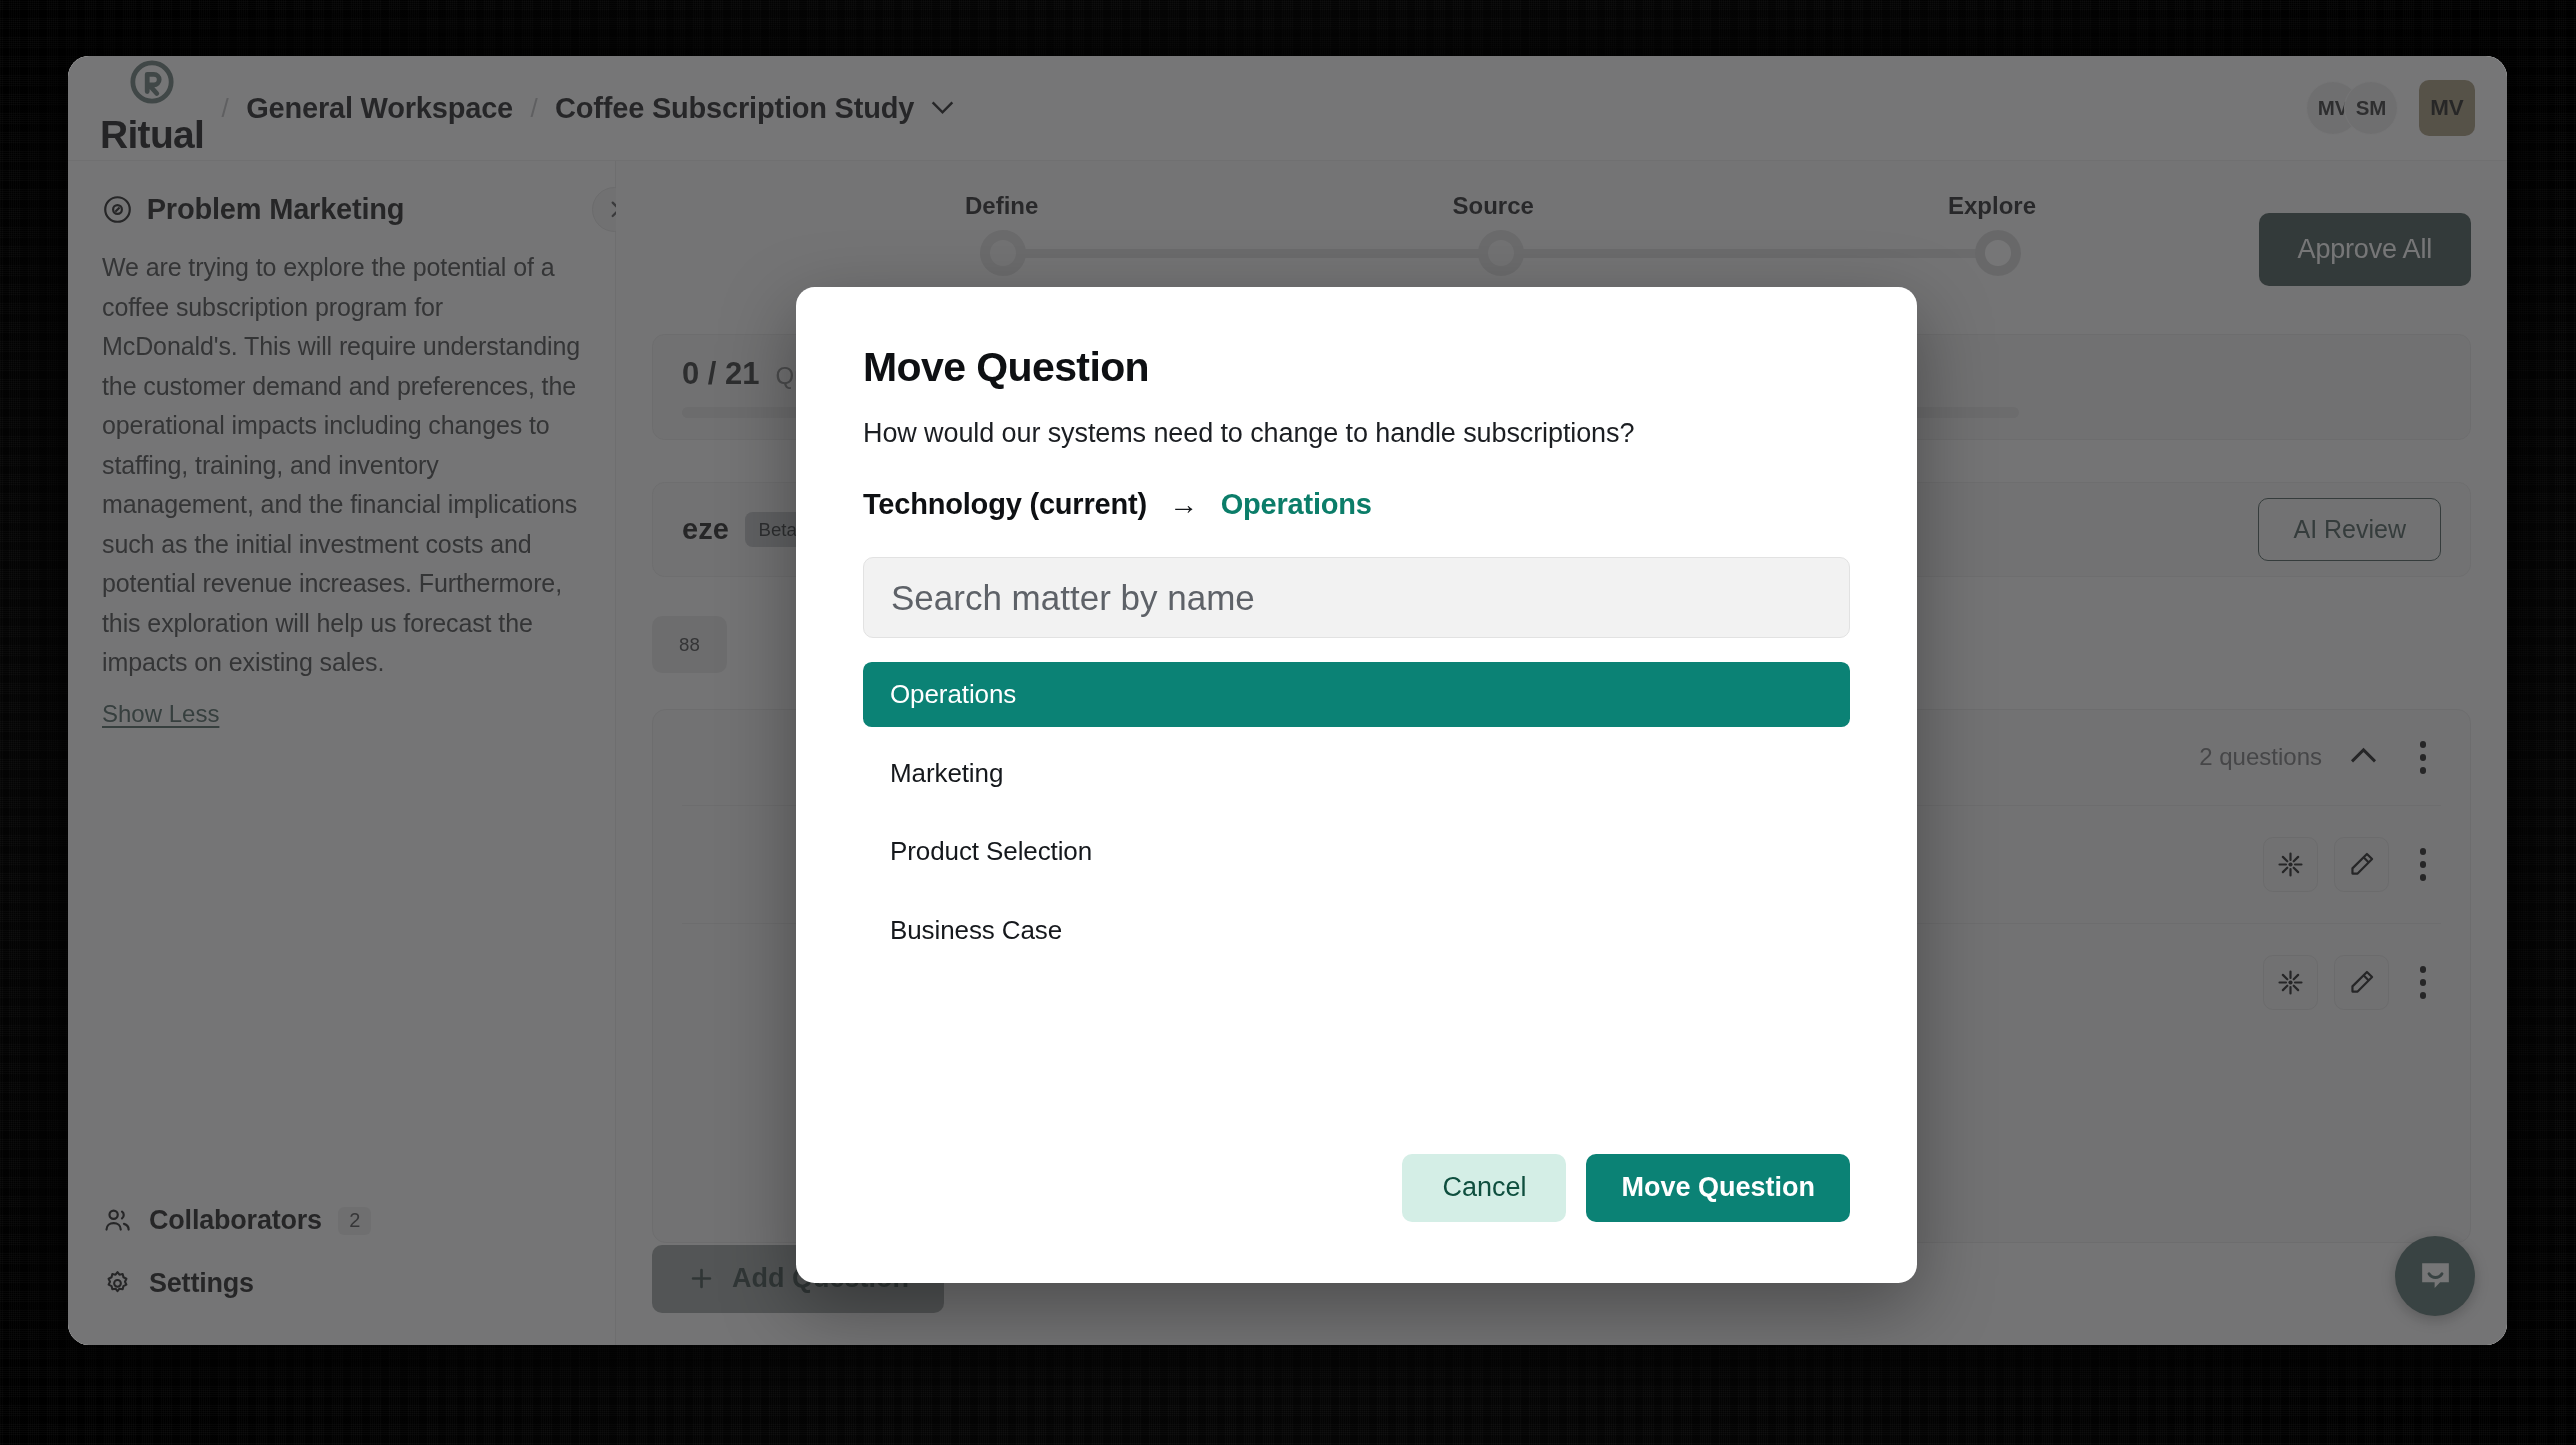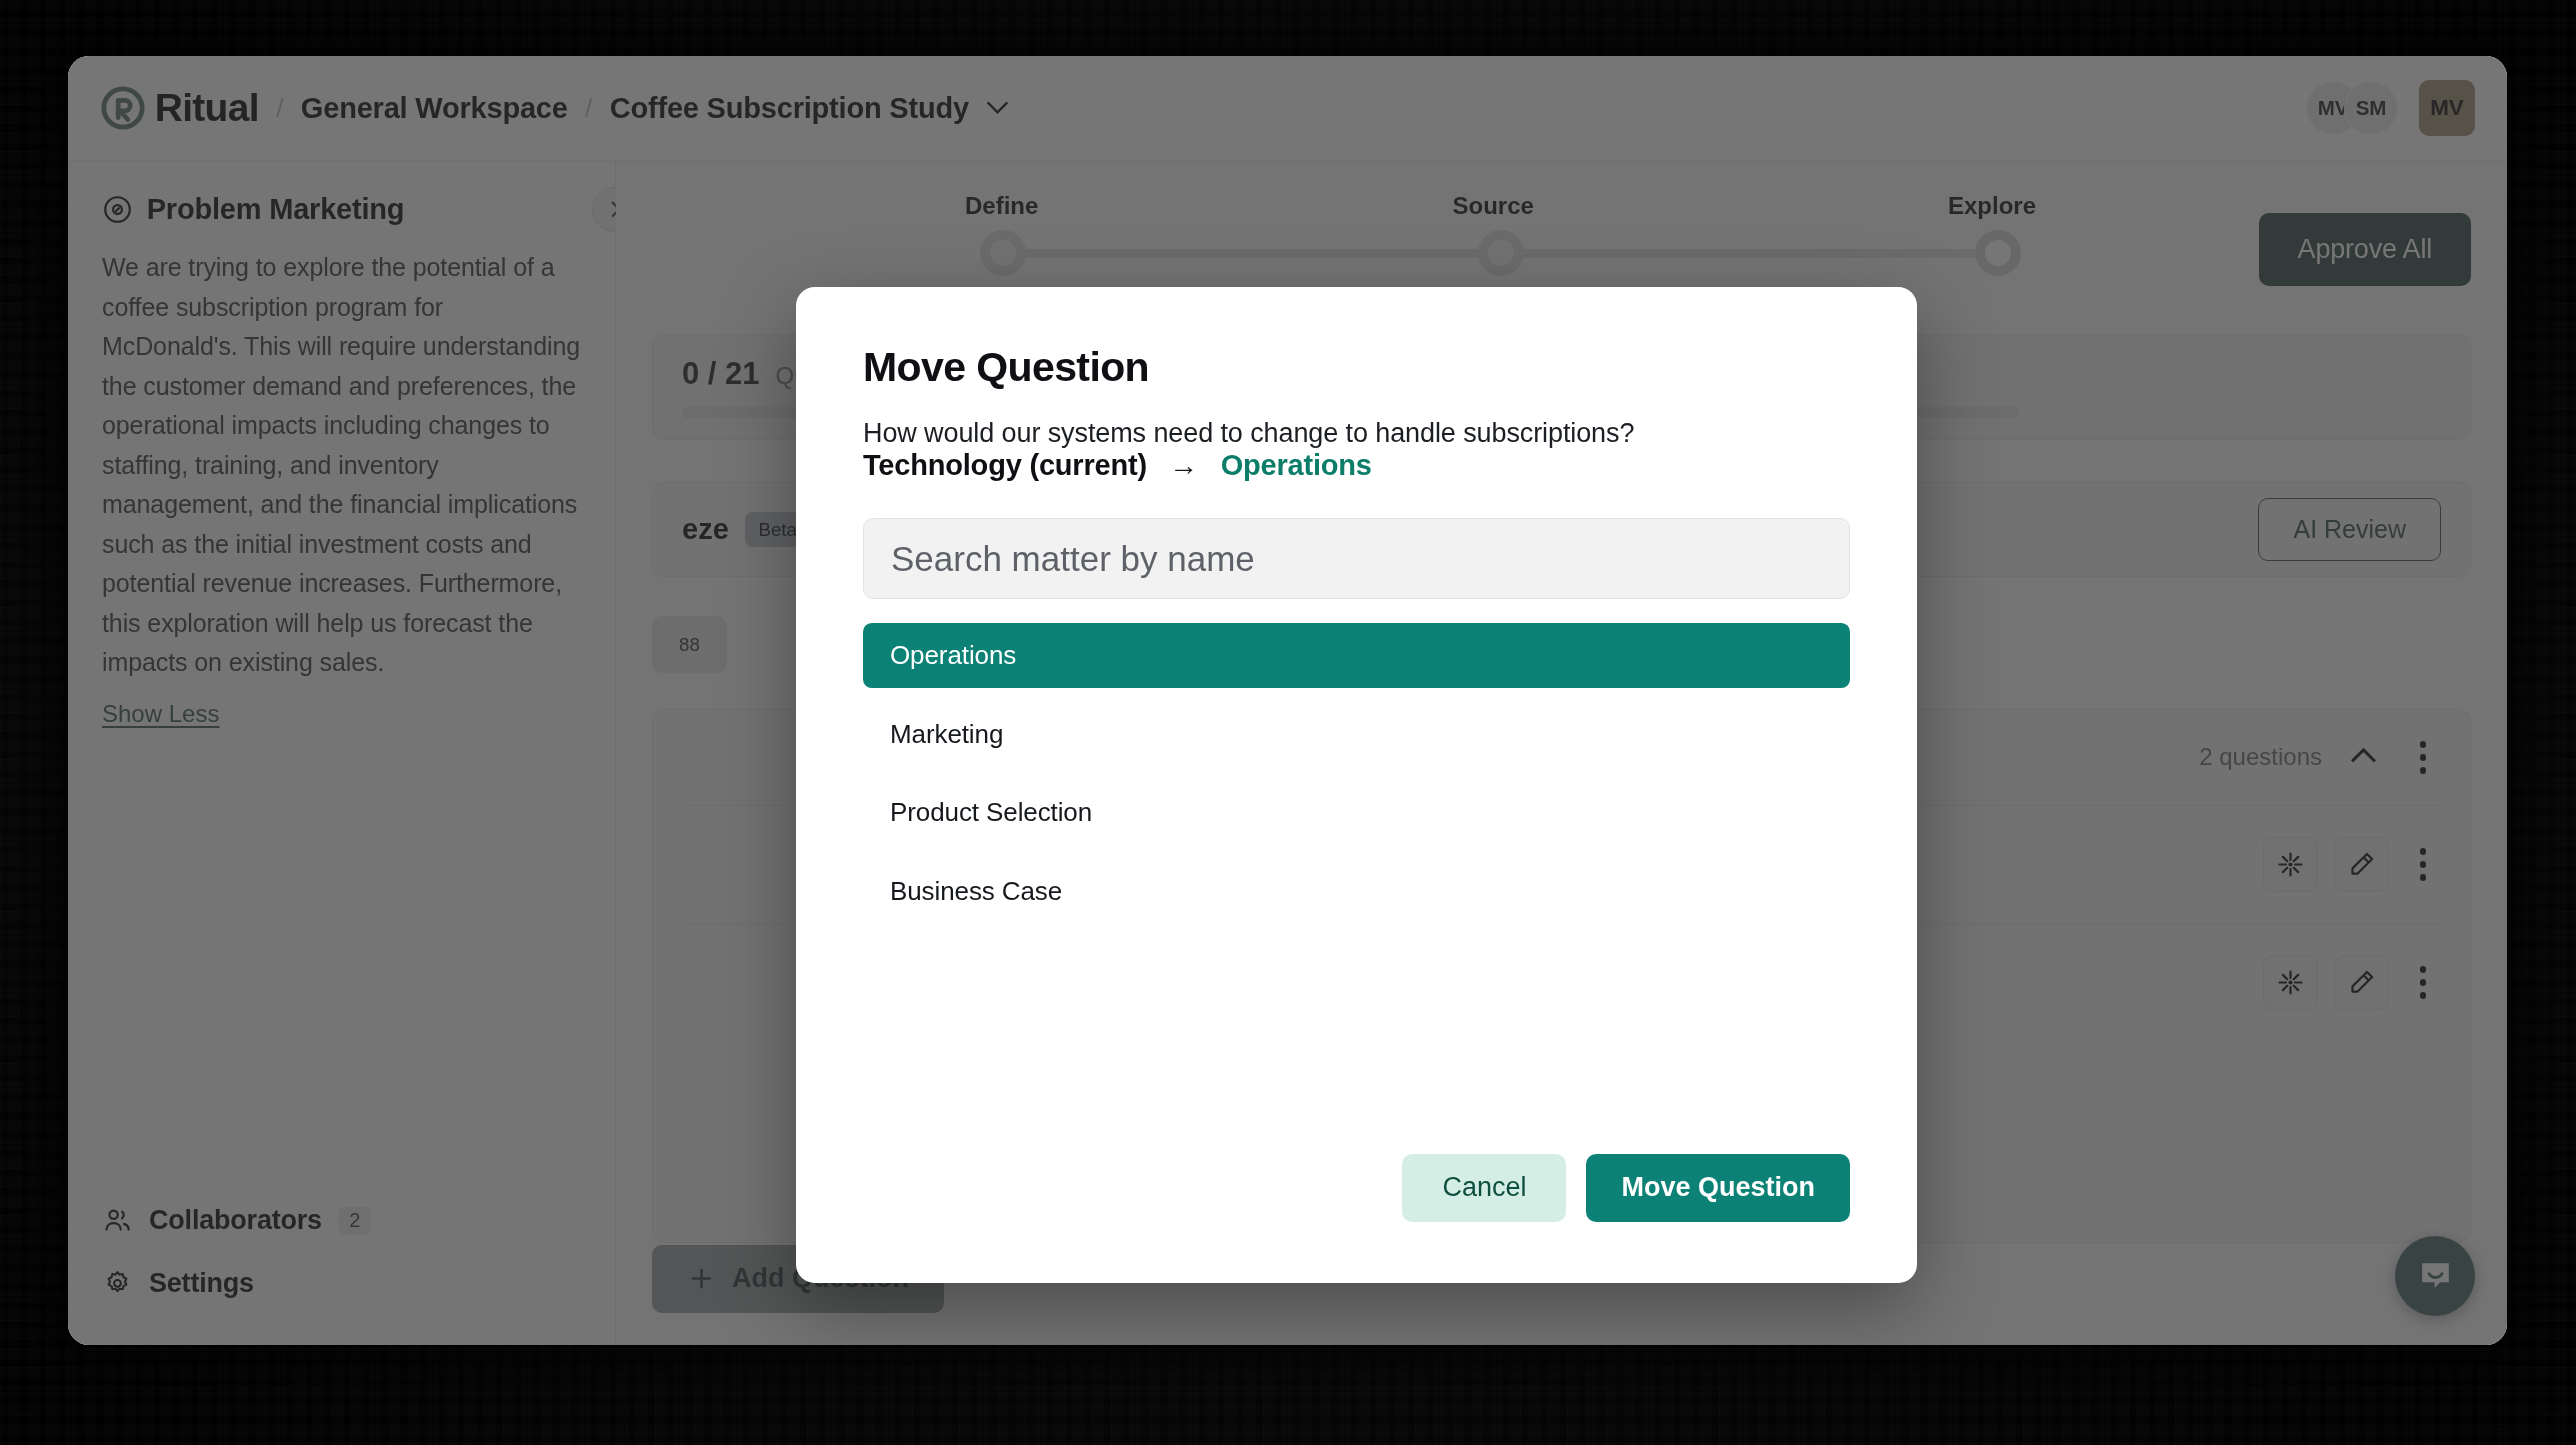--- a/index.html
+++ b/index.html
@@ -42,21 +42,21 @@
 
   
   #topbar {
     position: absolute; left: 0; top: 0;
     width: 2439px; height: 105px;
     background: #fefefe;
     display: flex; align-items: center;
     padding: 0 32px;
     border-bottom: 0.6px solid #ececec;
   }
-  #logo-wrap { display: flex; align-items: center; gap: 8.7px; }
+  #logo-wrap { display: flex; align-items: center; gap: 8.7px; flex-direction: column; }
   #logo-mark { width: 46px; height: 46px; display: block; }
   #logo-text {
     font-size: 39px; font-weight: 700; letter-spacing: -0.7px;
     color: #111214;
   }
   .bc-sep { color: #b9bcc0; font-size: 26px; margin: 0 17.4px; font-weight: 300;}
   .bc-item {
     font-size: 29px; font-weight: 700; color: #16181c;
     letter-spacing: -0.2px; white-space: nowrap;
   }
@@ -227,21 +227,21 @@
     background: #ffffff; border-radius: 18.7px;
     padding: 57px 67px 0 67px;
     box-shadow: 0 25px 75px rgba(0,0,0,.35);
   }
   #modal-title {
     font-size: 41px; font-weight: 700; color: #0e1013; letter-spacing: -0.6px;
   }
   #modal-question {
     margin-top: 27px; font-size: 27px; color: #1b1e22; letter-spacing: -0.1px;
   }
-  #move-path { display: flex; align-items: center; gap: 22.4px; }
+  #move-path { margin-top: 39px; display: flex; align-items: center; gap: 22.4px; }
   #path-from { font-size: 29px; font-weight: 700; color: #0e1013; letter-spacing:-0.2px; }
   #path-arrow { font-size: 29px; color: #14171a; }
   #path-to { font-size: 29px; font-weight: 700; color: #0b7d69; letter-spacing:-0.2px; }
 
   #search-box {
     margin-top: 36px; width: 100%; height: 81px;
     background: #f2f2f2; border: 0.6px solid #e2e2e2; border-radius: 10px;
     font-size: 35px; color: #4a4e54; padding: 0 27px;
     font-family: "Liberation Sans", sans-serif;
   }

